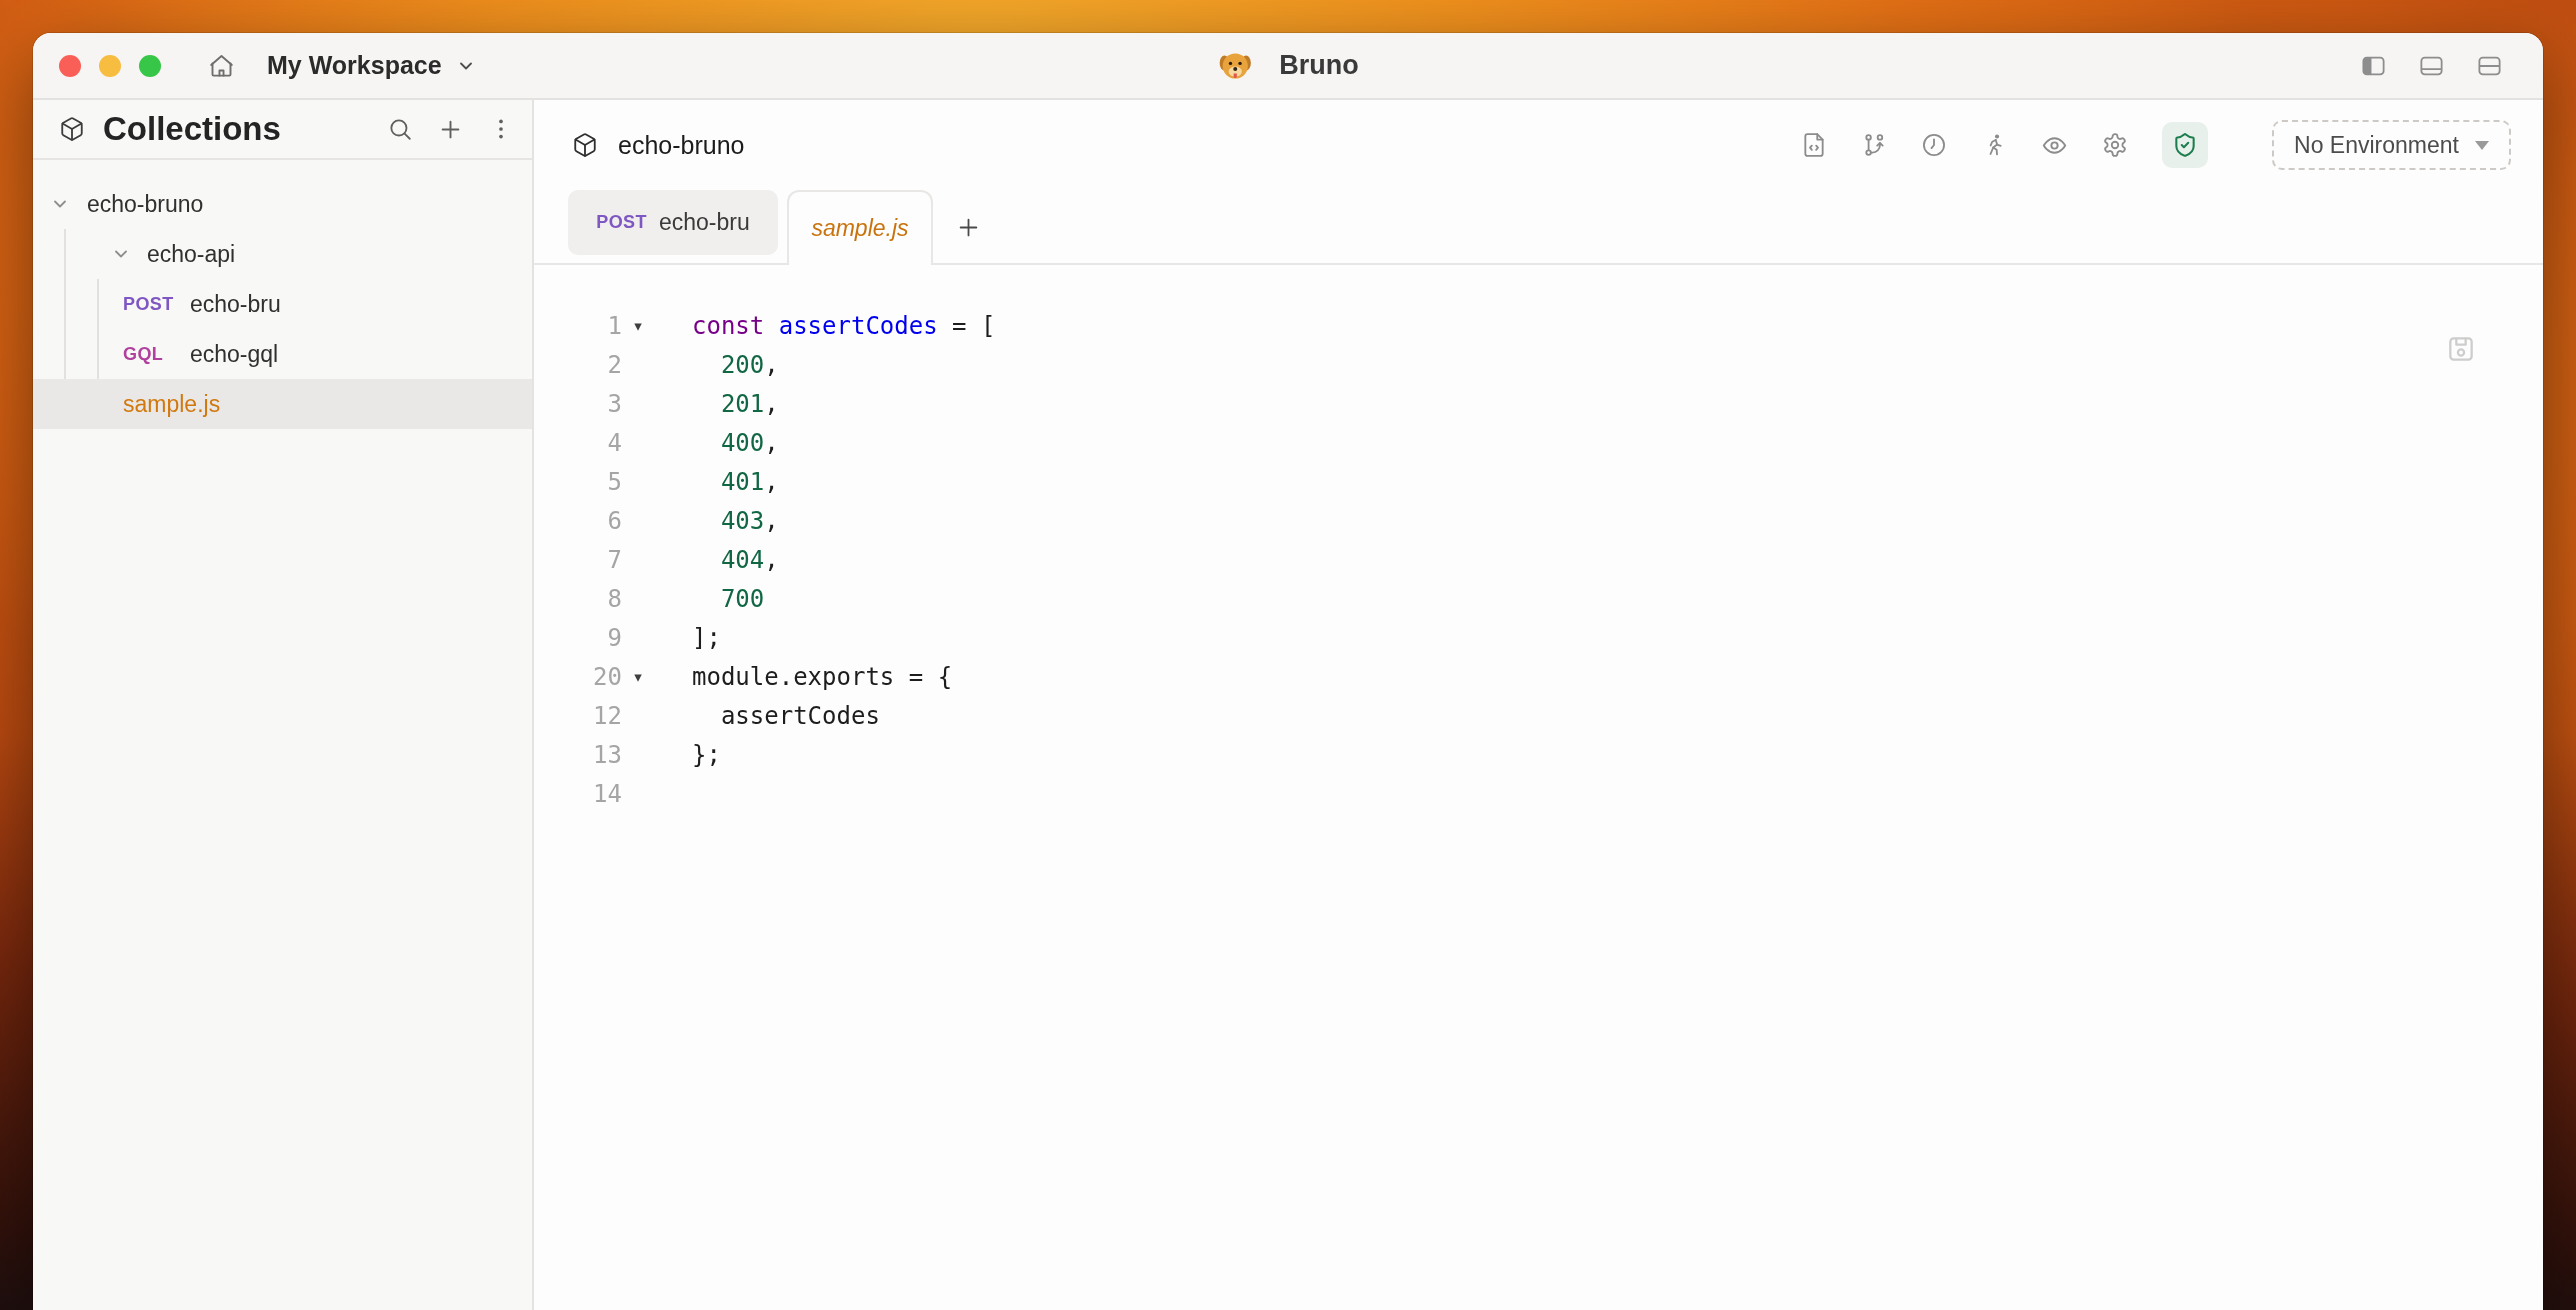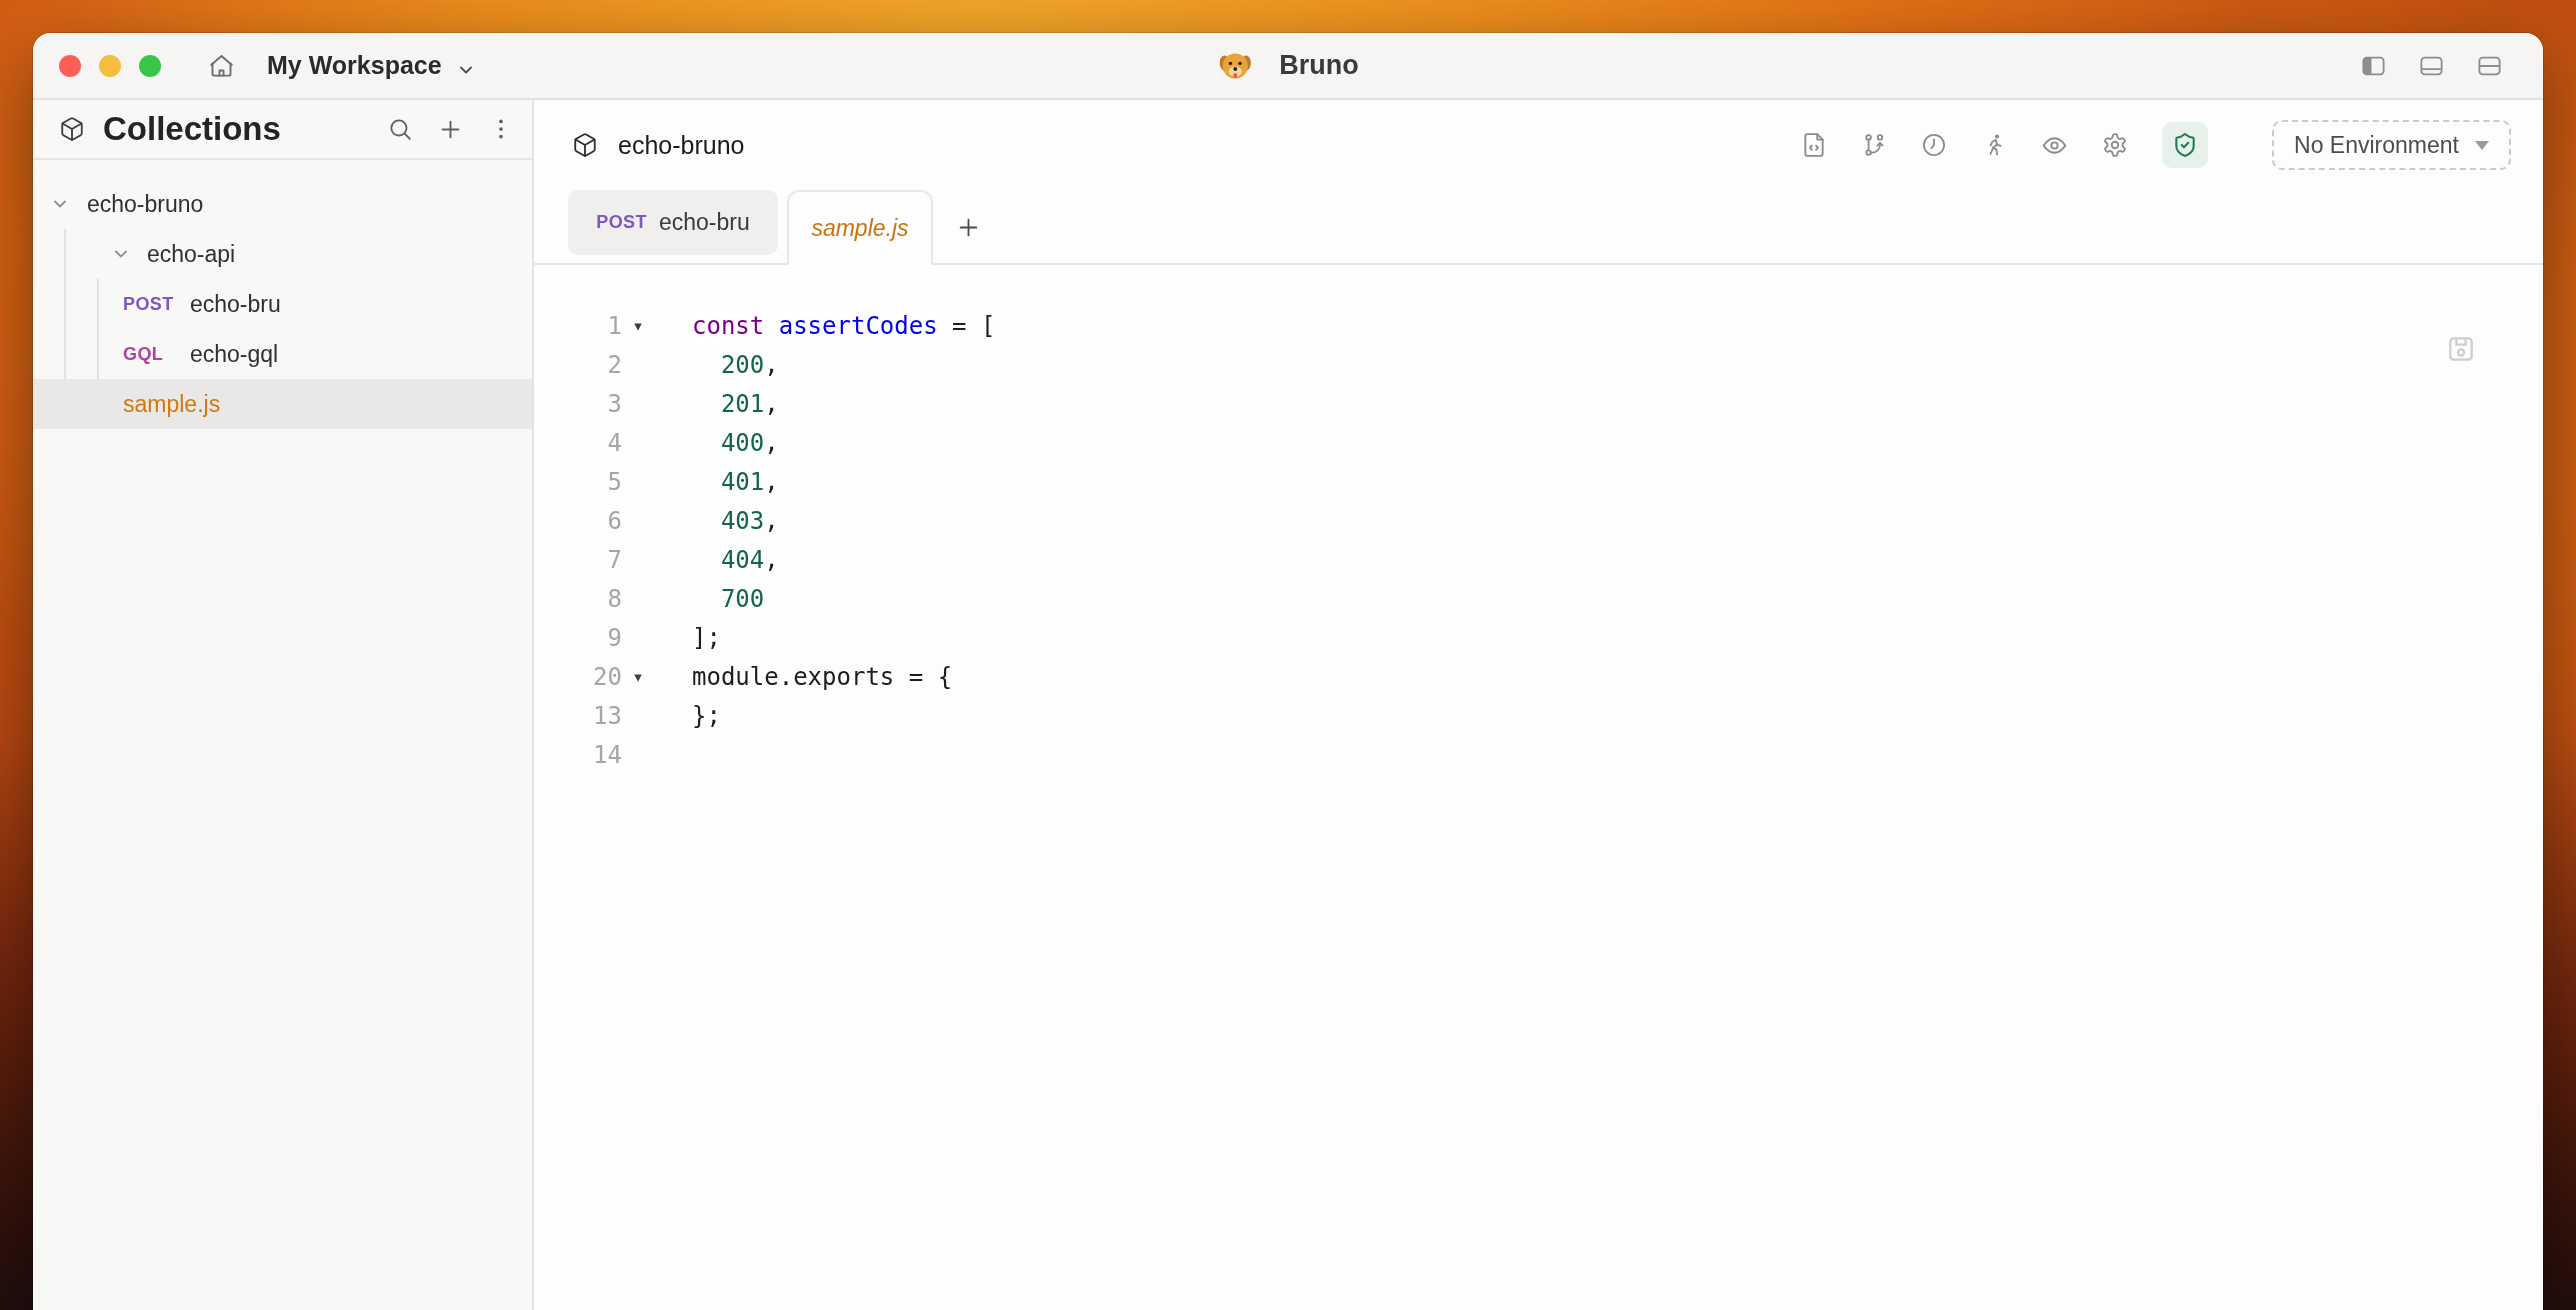--- a/index.html
+++ b/index.html
@@ -21,21 +21,21 @@
     box-shadow:0 26px 80px rgba(0,0,0,.50), 0 0 0 1px rgba(0,0,0,.12);
   }
 
   
   .titlebar { flex:0 0 67px; background:#f6f5f3; border-bottom:2px solid #e4e2e0;
     display:flex; align-items:center; position:relative; }
   .traffic { display:flex; gap:18px; margin-left:26px; }
   .tl { width:22px; height:22px; border-radius:50%; }
   .tl.red{ background:#f95f57; } .tl.yellow{ background:#f6bd40; } .tl.green{ background:#37c648; }
   .home-btn { margin-left:47px; color:#6e6e6e; }
-  .ws { display:flex; align-items:flex-end; margin-left:32px; gap:14px; cursor:default; }
+  .ws { display:flex; align-items:center; margin-left:32px; gap:14px; cursor:default; }
   .ws-label { font-size:25px; font-weight:600; color:#2b2b2b; }
   .ws-chev { color:#4d4d4d; }
   .apptitle { position:absolute; left:50%; top:50%; transform:translate(-50%,-50%);
     display:flex; align-items:center; gap:26px; }
   .apptitle .t { font-size:27px; font-weight:700; color:#3a3a3a; }
   .toggles { position:absolute; right:40px; top:50%; transform:translateY(-50%);
     display:flex; gap:31px; color:#8d8d8d; }
 
   
   .body-row { flex:1; display:flex; min-height:0; }
@@ -328,20 +328,21 @@
             <div class="cm-line"><span class="ln">1</span><span class="fold">▾</span><span class="codetext"><span class="tok-keyword">const</span><span class="tok-plain"> </span><span class="tok-def">assertCodes</span><span class="tok-plain"> = [</span></span></div>
             <div class="cm-line"><span class="ln">2</span><span class="fold"></span><span class="codetext"><span class="tok-plain">  </span><span class="tok-number">200</span><span class="tok-plain">,</span></span></div>
             <div class="cm-line"><span class="ln">3</span><span class="fold"></span><span class="codetext"><span class="tok-plain">  </span><span class="tok-number">201</span><span class="tok-plain">,</span></span></div>
             <div class="cm-line"><span class="ln">4</span><span class="fold"></span><span class="codetext"><span class="tok-plain">  </span><span class="tok-number">400</span><span class="tok-plain">,</span></span></div>
             <div class="cm-line"><span class="ln">5</span><span class="fold"></span><span class="codetext"><span class="tok-plain">  </span><span class="tok-number">401</span><span class="tok-plain">,</span></span></div>
             <div class="cm-line"><span class="ln">6</span><span class="fold"></span><span class="codetext"><span class="tok-plain">  </span><span class="tok-number">403</span><span class="tok-plain">,</span></span></div>
             <div class="cm-line"><span class="ln">7</span><span class="fold"></span><span class="codetext"><span class="tok-plain">  </span><span class="tok-number">404</span><span class="tok-plain">,</span></span></div>
             <div class="cm-line"><span class="ln">8</span><span class="fold"></span><span class="codetext"><span class="tok-plain">  </span><span class="tok-number">700</span></span></div>
             <div class="cm-line"><span class="ln">9</span><span class="fold"></span><span class="codetext"><span class="tok-plain">];</span></span></div>
             <div class="cm-line"><span class="ln">20</span><span class="fold">▾</span><span class="codetext"><span class="tok-plain">module.exports = {</span></span></div>
+            <div class="cm-line"><span class="ln">12</span><span class="fold"></span><span class="codetext"><span class="tok-plain">  assertCodes</span></span></div>
             <div class="cm-line"><span class="ln">13</span><span class="fold"></span><span class="codetext"><span class="tok-plain">};</span></span></div>
             <div class="cm-line"><span class="ln">14</span><span class="fold"></span><span class="codetext"></span></div>
           </div>
         <span class="save-icon">
           <svg width="32" height="32" viewBox="0 0 24 24" fill="none" stroke="currentColor" stroke-width="1.7" stroke-linecap="round" stroke-linejoin="round">
             <rect x="4" y="4" width="16" height="16" rx="2.5"></rect>
             <path d="M8.5 4.4v4.4h7V4.4"></path>
             <circle cx="12" cy="14.6" r="2.3"></circle>
           </svg>
         </span>

